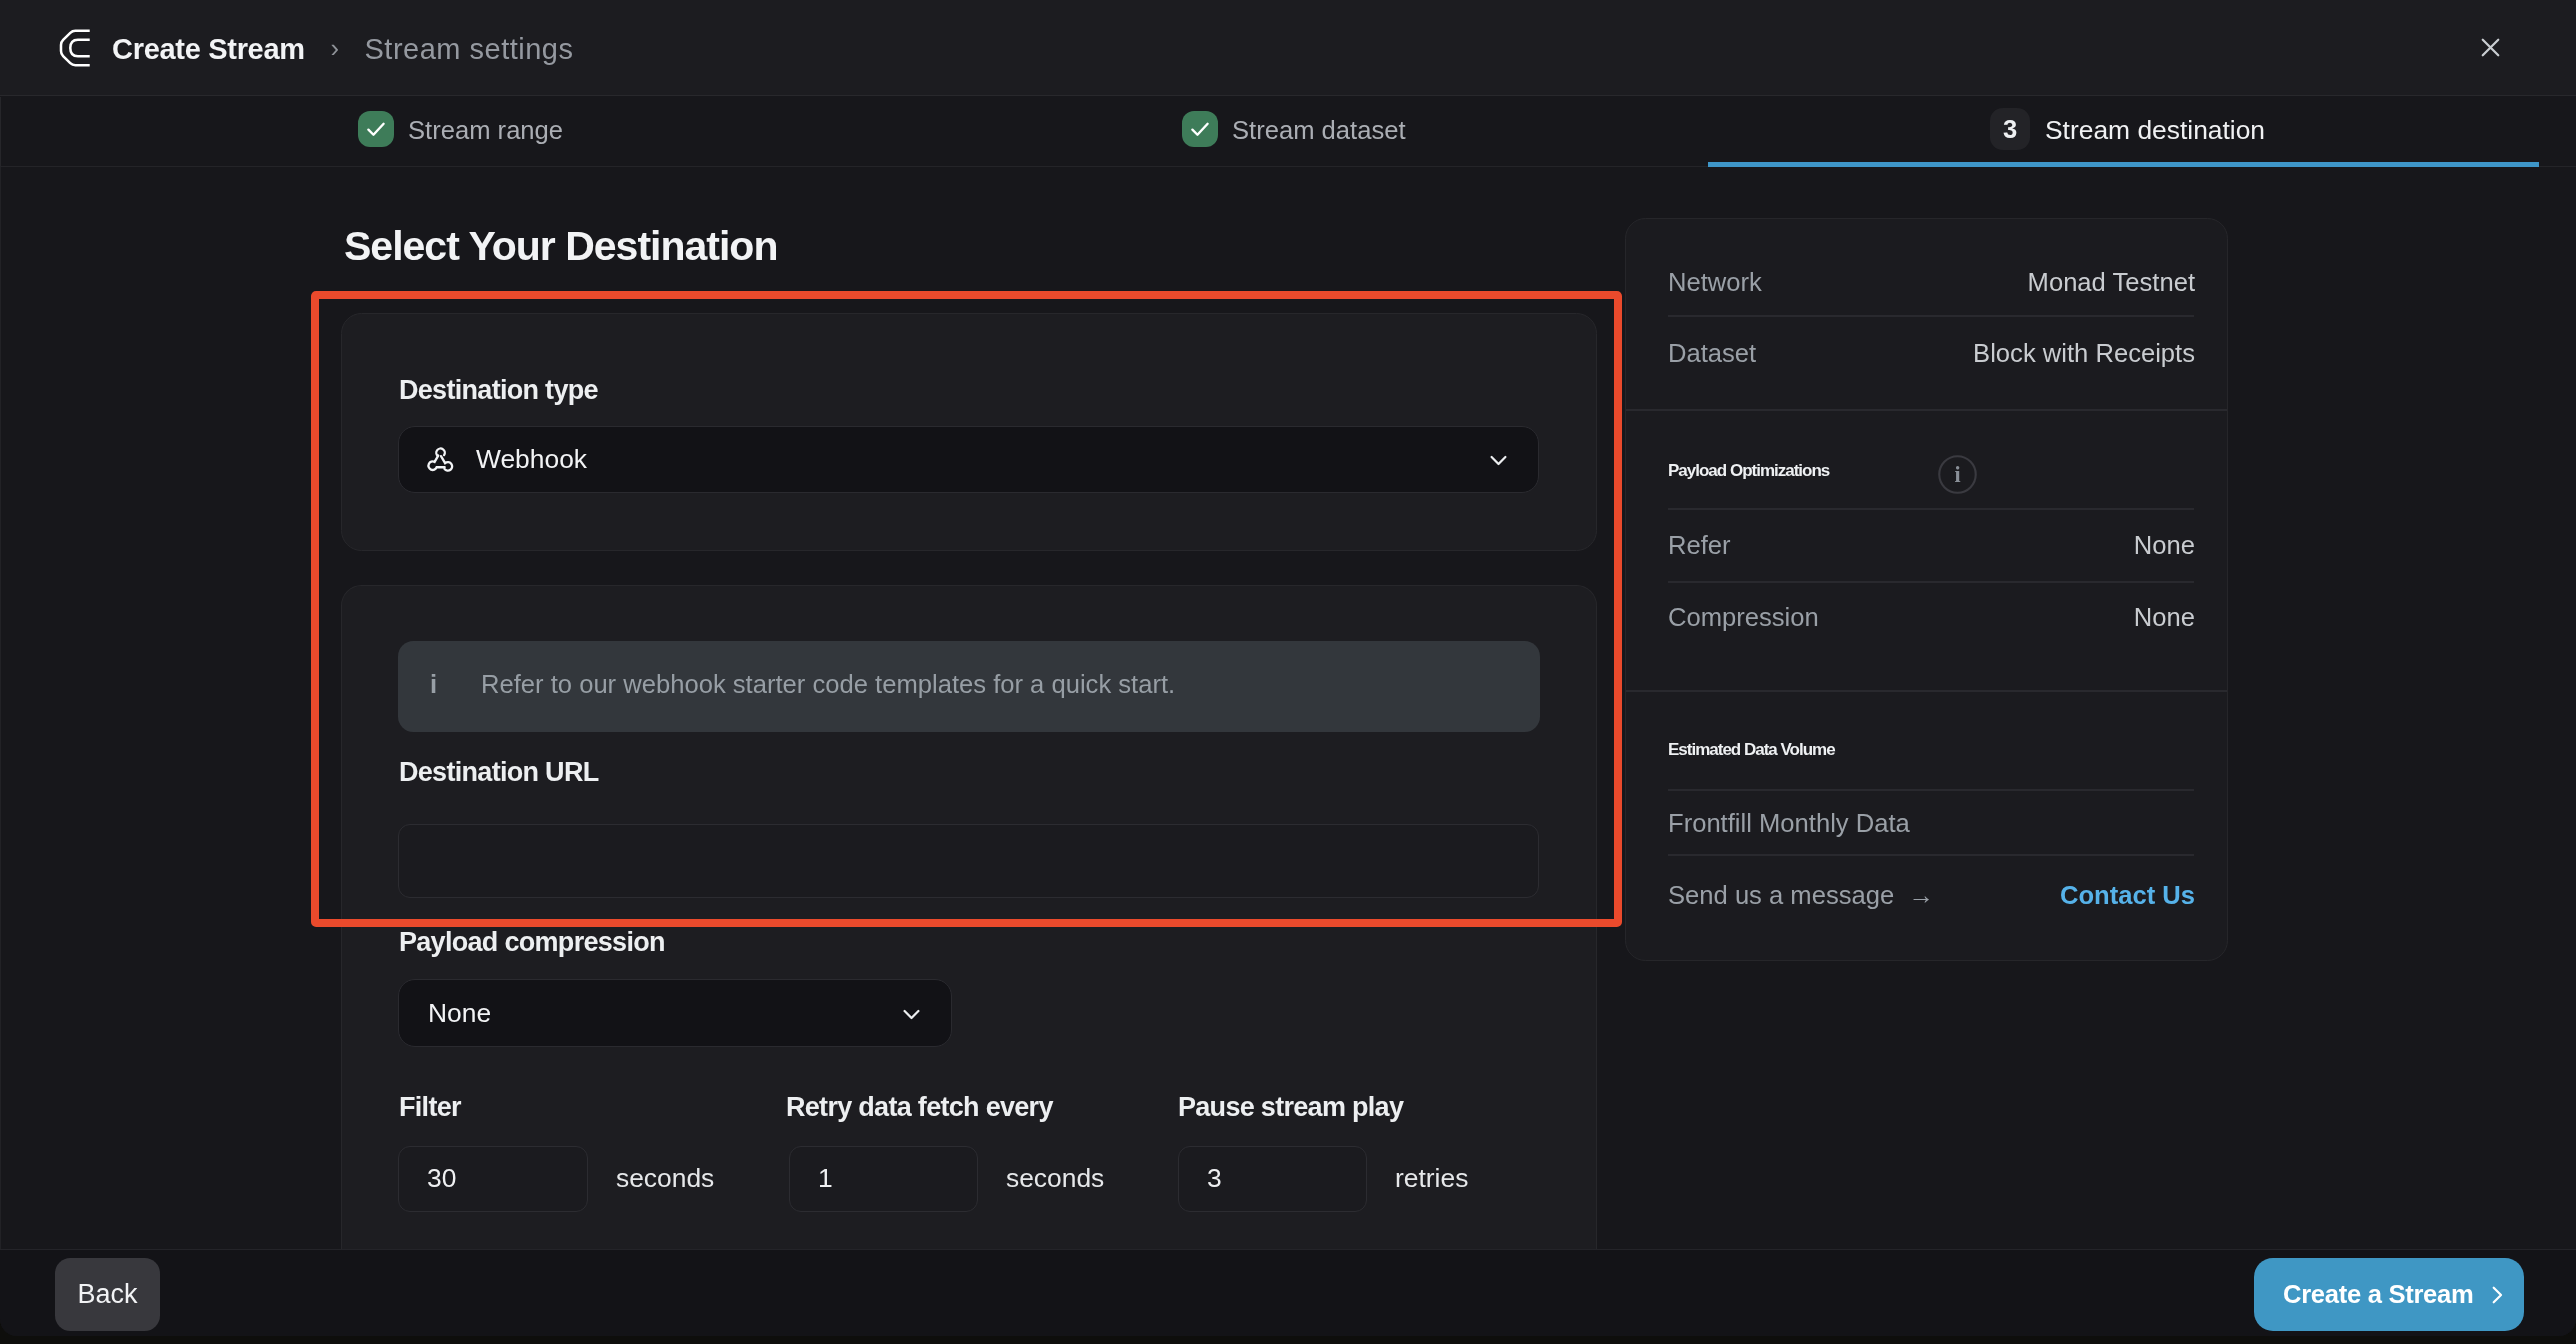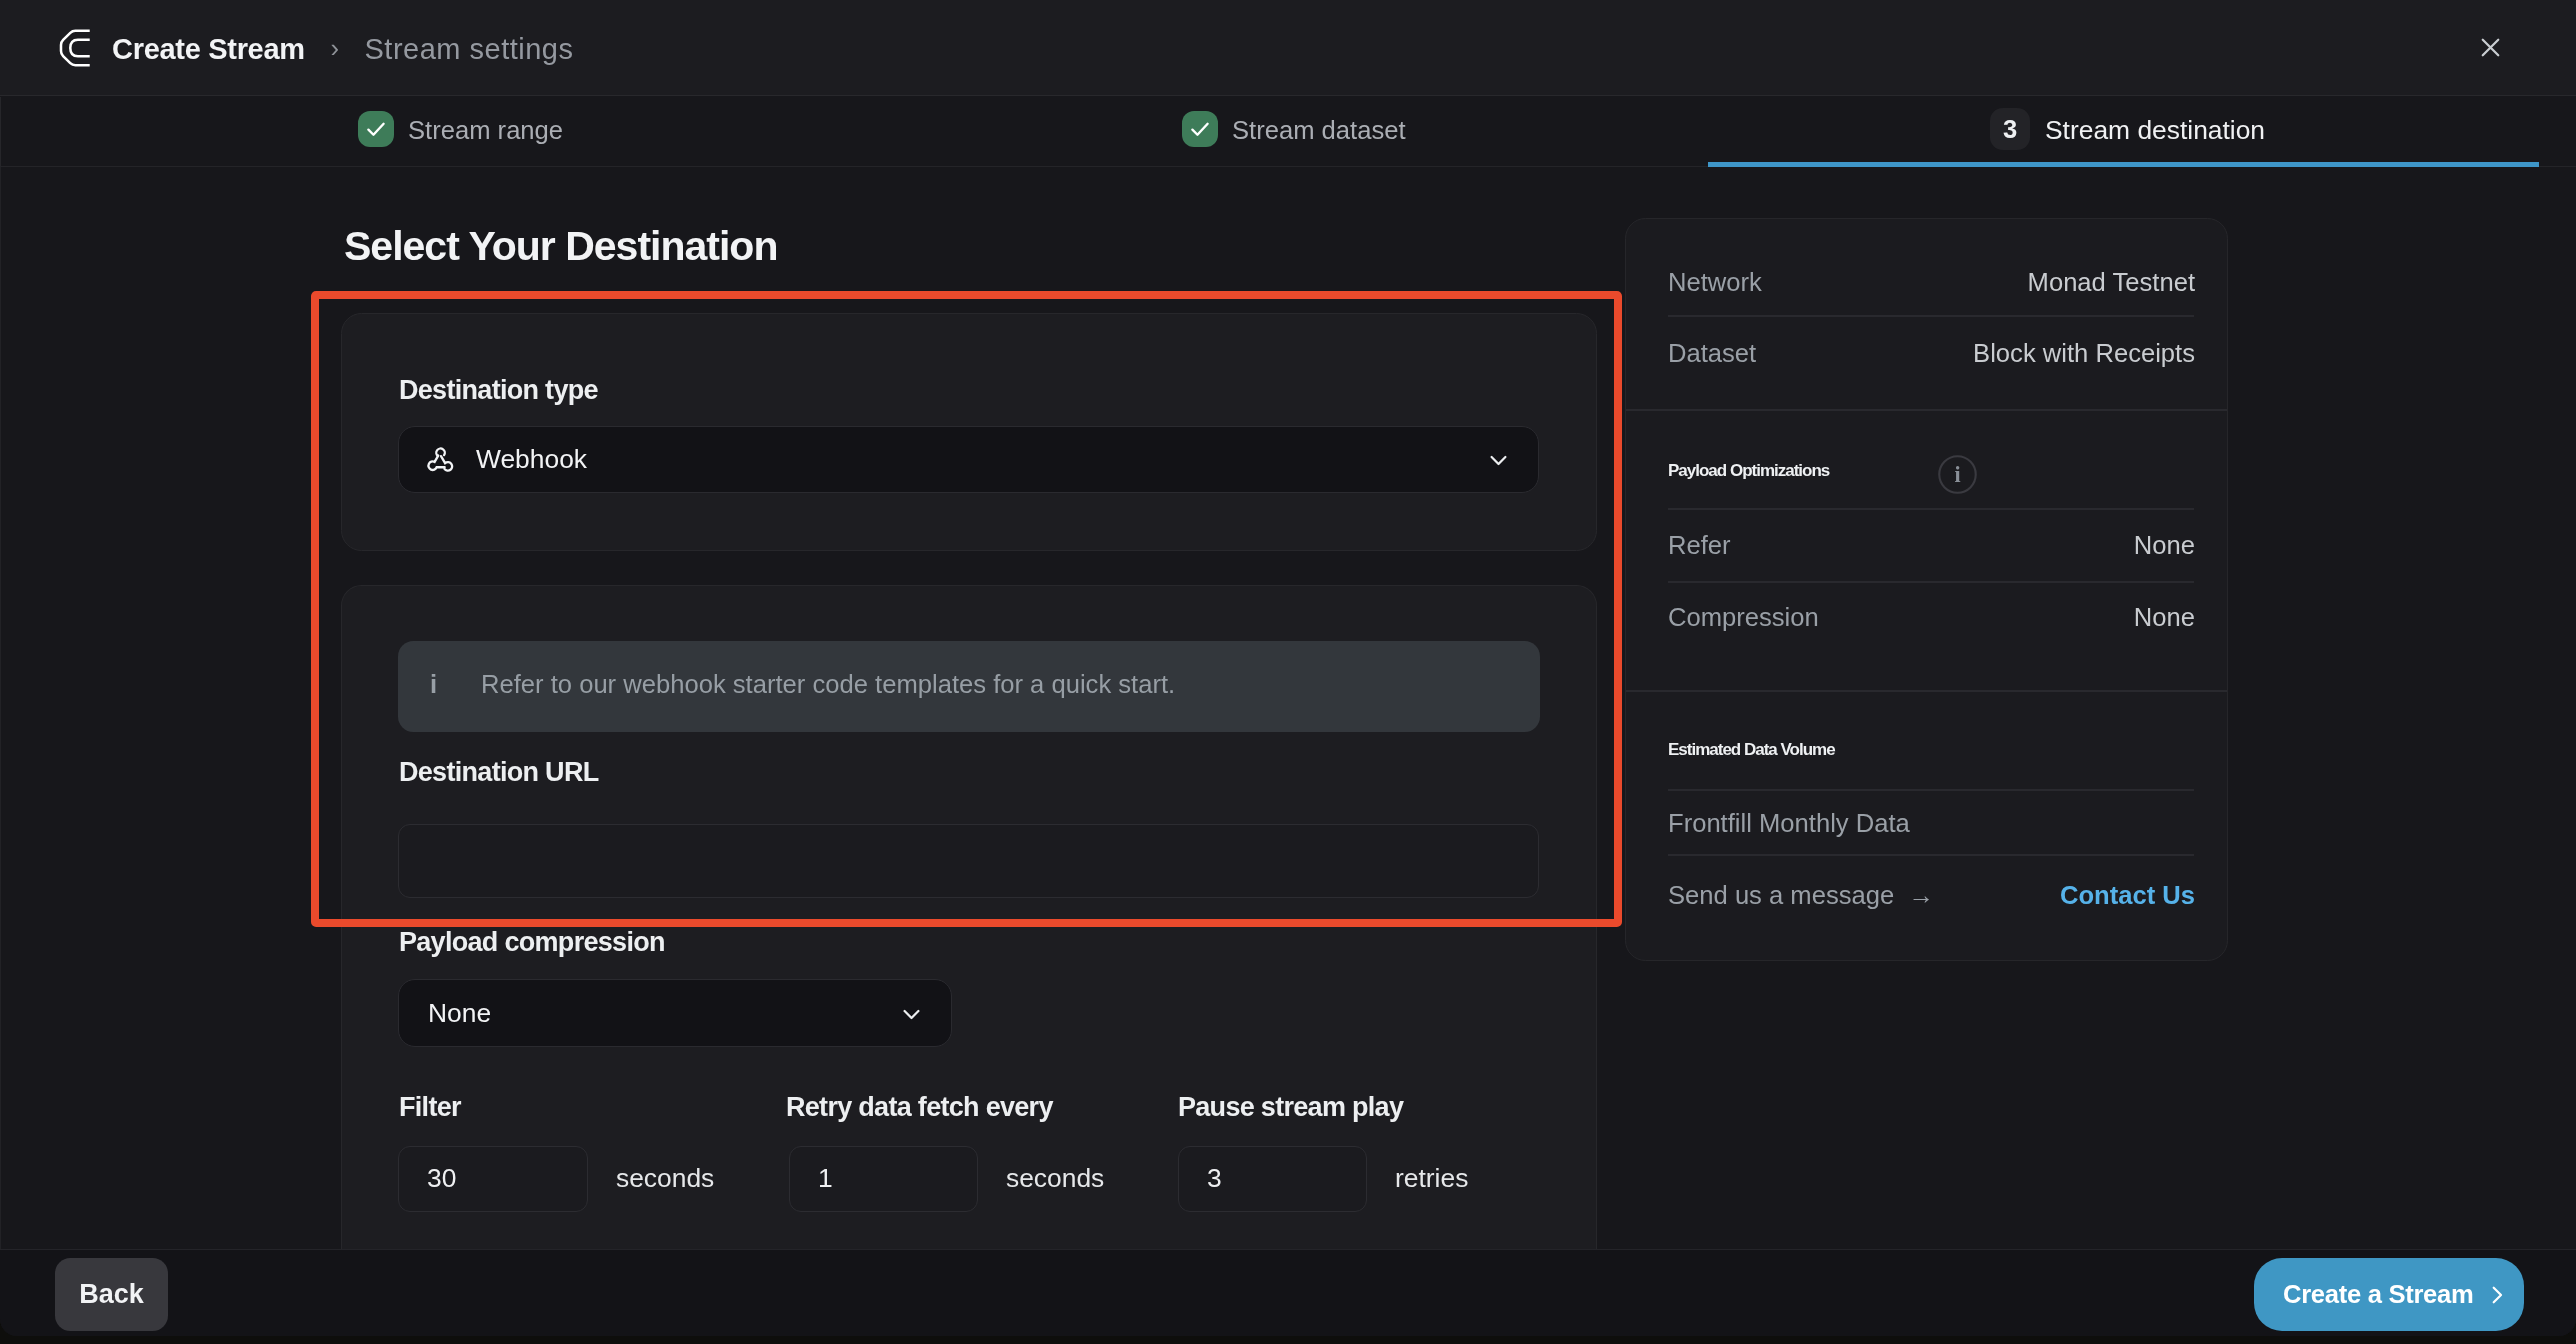--- a/index.html
+++ b/index.html
@@ -42,22 +42,22 @@
   
   #sidecard { position:absolute; left:1625px; top:218px; width:603px; height:743px; background:#1b1b1f; border:0.9px solid #26262a; border-radius:20.5px; }
   .srow-label { position:absolute; left:1668px; font-size:25.6px; color:#9aa0a7; }
   .srow-value { position:absolute; right:381px; font-size:25.6px; color:#c9ccd0; text-align:right; }
   .sdiv { position:absolute; left:1668px; width:526px; height:1.7px; background:#29292e; }
   .sdivfull { position:absolute; left:1626px; width:601px; height:1.7px; background:#29292e; }
   .shead { position:absolute; left:1668px; font-size:17px; letter-spacing:-1px; font-weight:700; color:#eef0f2; }
 
   
   #footer { position:absolute; left:0; top:1249px; width:2576px; height:87px; background:#131317; border-top:1.7px solid #242429; }
-  #backbtn { position:absolute; left:55px; top:1258px; width:113px; height:73px; background:#38383d; border-radius:15.4px; color:#f2f3f5; font-size:27px; font-weight:700; text-align:center; line-height:73px; }
-  #createbtn { position:absolute; left:2254px; top:1258px; width:270px; height:73px; background:#3f97c4; border-radius:28px; color:#ffffff; }
+  #backbtn { position:absolute; left:55px; top:1258px; width:105px; height:73px; background:#38383d; border-radius:15.4px; color:#f2f3f5; font-size:27px; font-weight:400; text-align:center; line-height:73px; }
+  #createbtn { position:absolute; left:2254px; top:1258px; width:270px; height:73px; background:#3f97c4; border-radius:19px; color:#ffffff; }
   #createbtn .t { position:absolute; left:29px; top:22px; font-size:25.6px; font-weight:700; letter-spacing:-0.3px; }
 </style>
 </head>
 <body>
 <div id="modal">
   <div id="content"></div>
 
   <div id="redbox"></div>
   <h1>Select Your Destination</h1>
 

